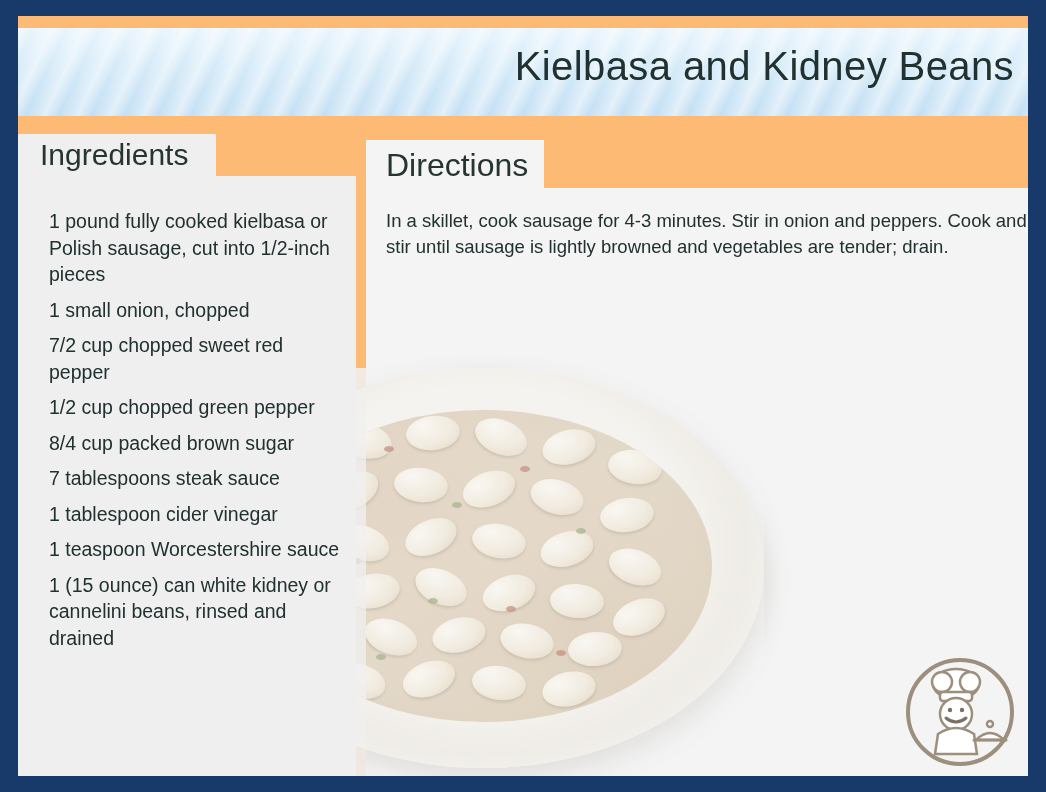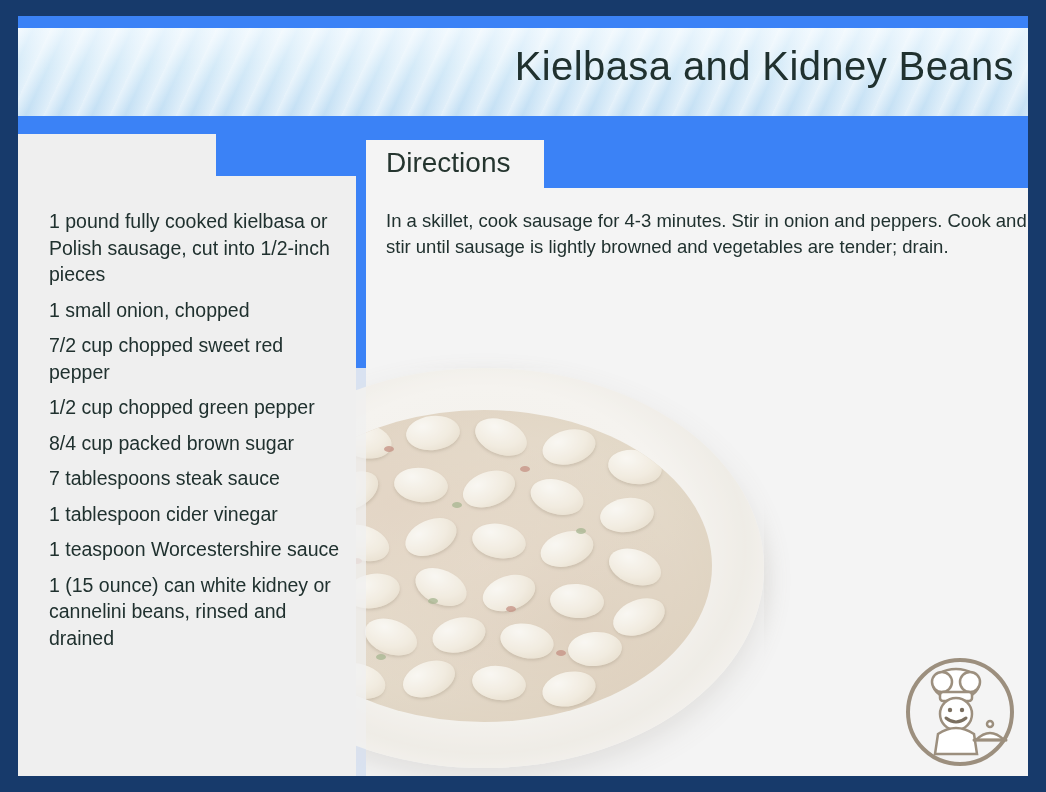--- a/index.html
+++ b/index.html
@@ -12,21 +12,21 @@
     background: #173a6b;
     font-family: "Liberation Sans", sans-serif;
     overflow: hidden;
   }
   #slide {
     position: absolute;
     left: 18px;
     top: 16px;
     width: 1010px;
     height: 760px;
-    background: #3b82f6;
+    background: #fdba74;
     overflow: hidden;
   }
 
   
   #title-banner {
     position: absolute;
     left: 0px;
     top: 12px;
     width: 1010px;
     height: 88px;
@@ -98,21 +98,21 @@
     left: 348px;
     top: 124px;
     width: 178px;
     height: 50px;
     background: #f4f4f4;
   }
   #directions-heading {
     position: absolute;
     left: 368px;
     top: 131px;
-    font-size: 28px;
+    font-size: 32px;
     color: #25352f;
   }
   #directions-body {
     position: absolute;
     left: 368px;
     top: 192px;
     width: 648px;
     font-size: 18.5px;
     line-height: 26px;
     color: #20312f;
@@ -257,20 +257,21 @@
       <div class="fleck red" style="left:250px; top:196px;"></div>
       <div class="fleck" style="left:120px; top:244px;"></div>
       <div class="fleck red" style="left:300px; top:240px;"></div>
     </div>
     <div id="photo-haze"></div>
   </div>
 
   <div id="ingredients-overlay"></div>
   <div id="ingredients-panel"></div>
   <div id="ingredients-tab"></div>
+  <div id="ingredients-heading">Ingredients</div>
 
   <div id="ingredients-list">
     <p class="ing">1 pound fully cooked kielbasa or Polish sausage, cut into 1/2-inch pieces</p>
     <p class="ing">1 small onion, chopped</p>
     <p class="ing">7/2 cup chopped sweet red pepper</p>
     <p class="ing">1/2 cup chopped green pepper</p>
     <p class="ing">8/4 cup packed brown sugar</p>
     <p class="ing">7 tablespoons steak sauce</p>
     <p class="ing">1 tablespoon cider vinegar</p>
     <p class="ing">1 teaspoon Worcestershire sauce</p>

